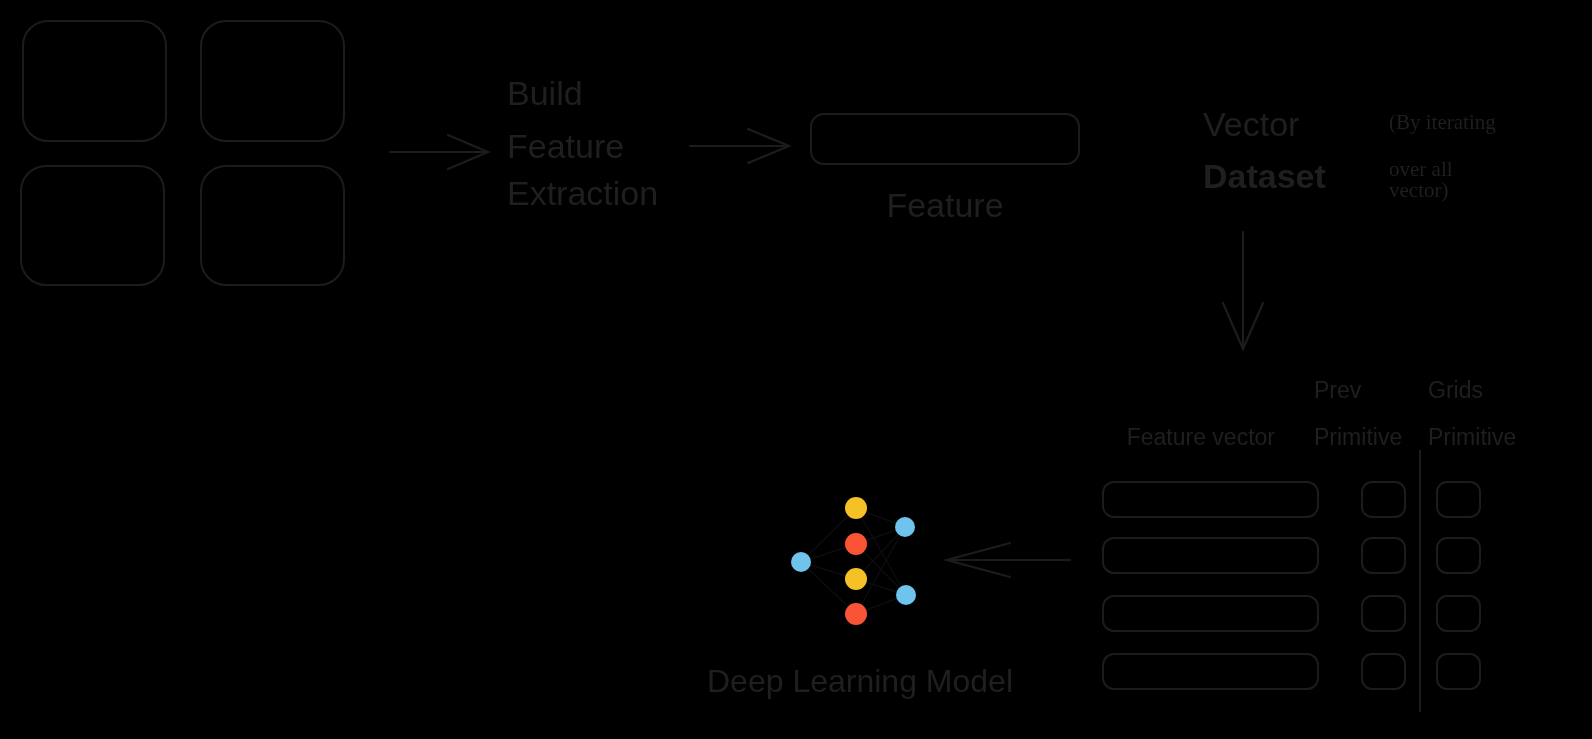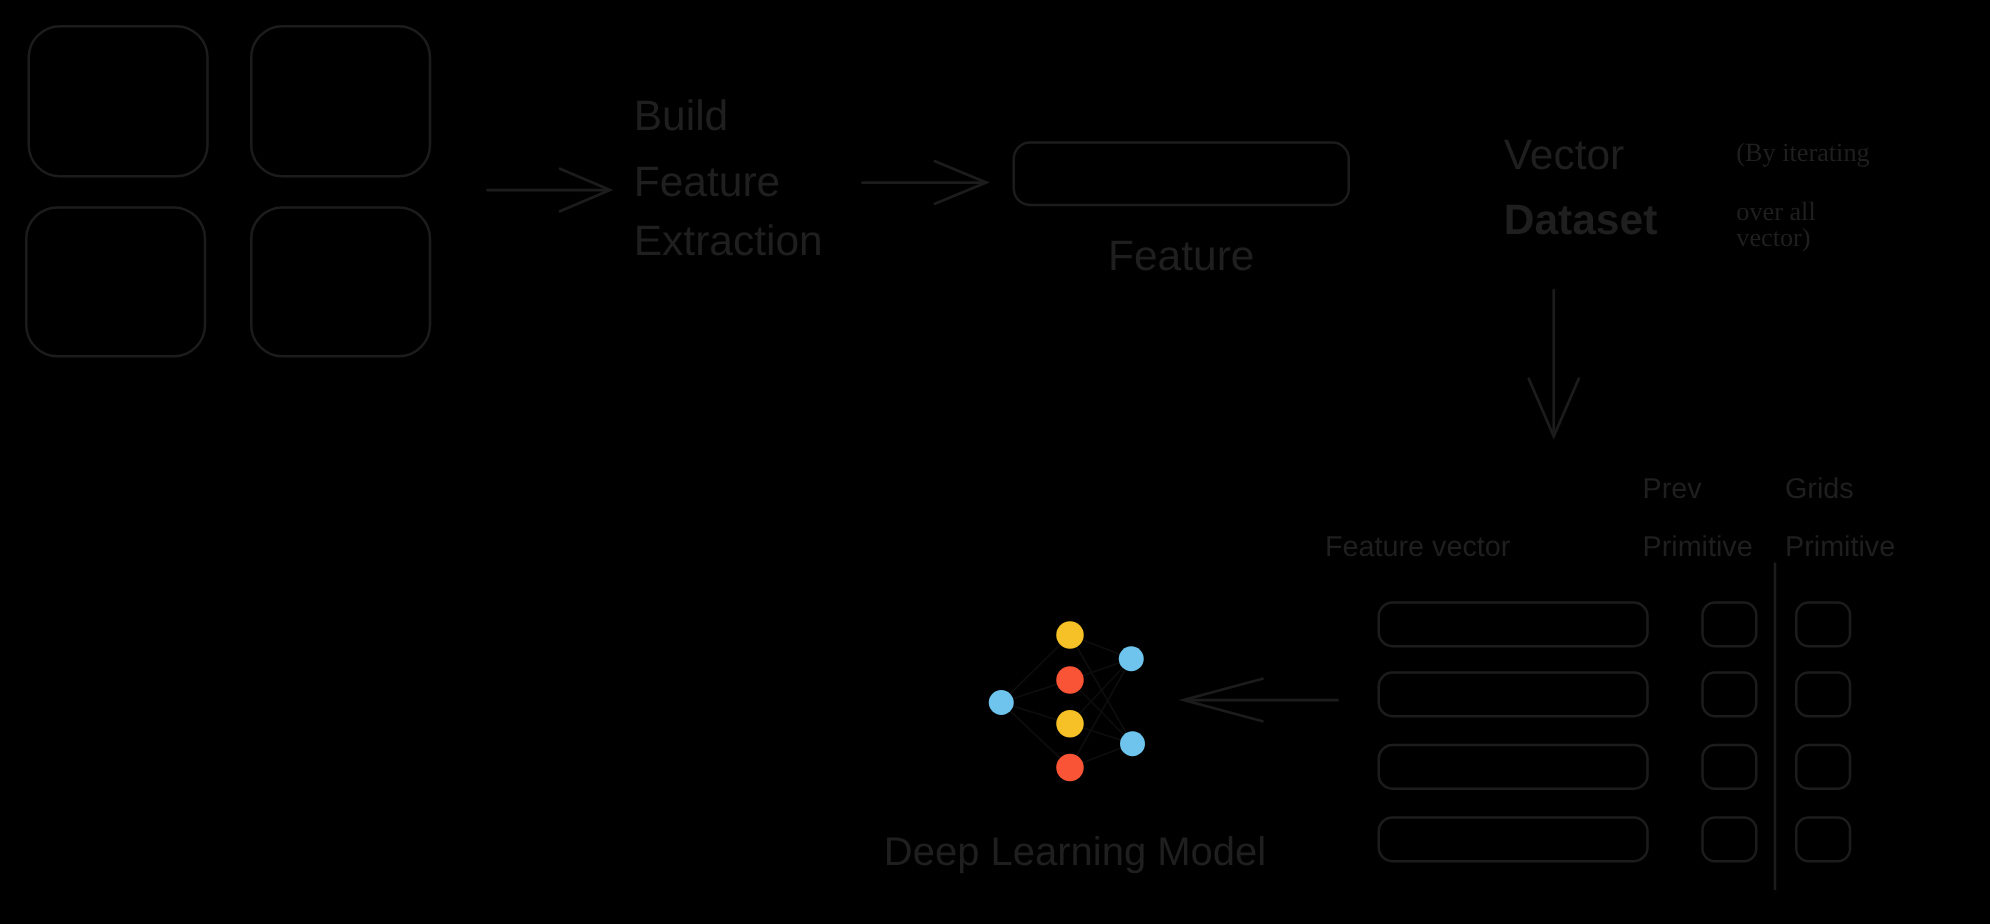--- a/index.html
+++ b/index.html
@@ -25,21 +25,21 @@
     position: absolute;
     color: #1f1f1f;
     white-space: pre;
     line-height: 1.16;
   }
   .label.big     { font-size: 34px; }
   .label.medium  { font-size: 32px; }
   .label.small   { font-size: 23px; }
   .label.tiny    { font-size: 21px; font-family: Liberation Serif, serif; }
   .label.center  { text-align: center; }
-  .label.rightal { text-align: left; }
+  .label.rightal { text-align: right; }
 
   .fv-box {
     position: absolute;
     border: 2px solid #1c1c1c;
     border-radius: 14px;
     box-sizing: border-box;
   }
   .row-box {
     position: absolute;
     border: 2px solid #1c1c1c;

